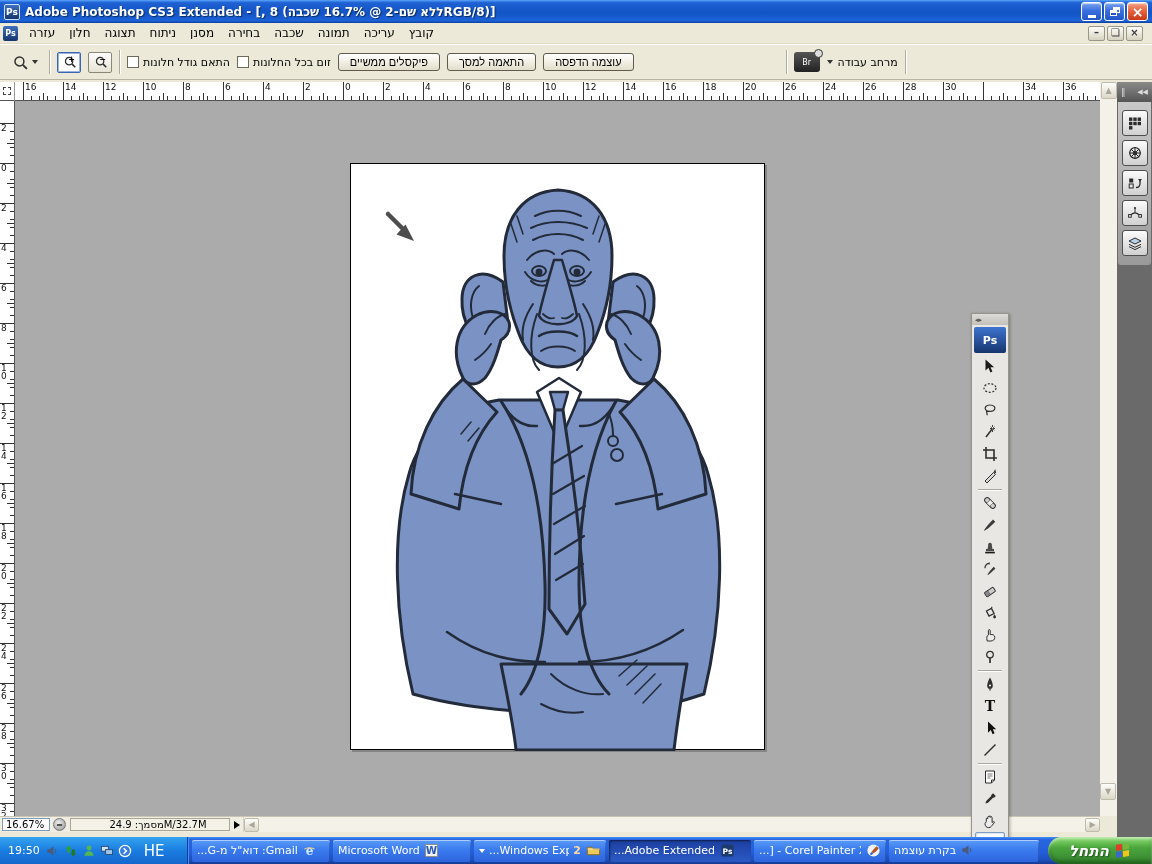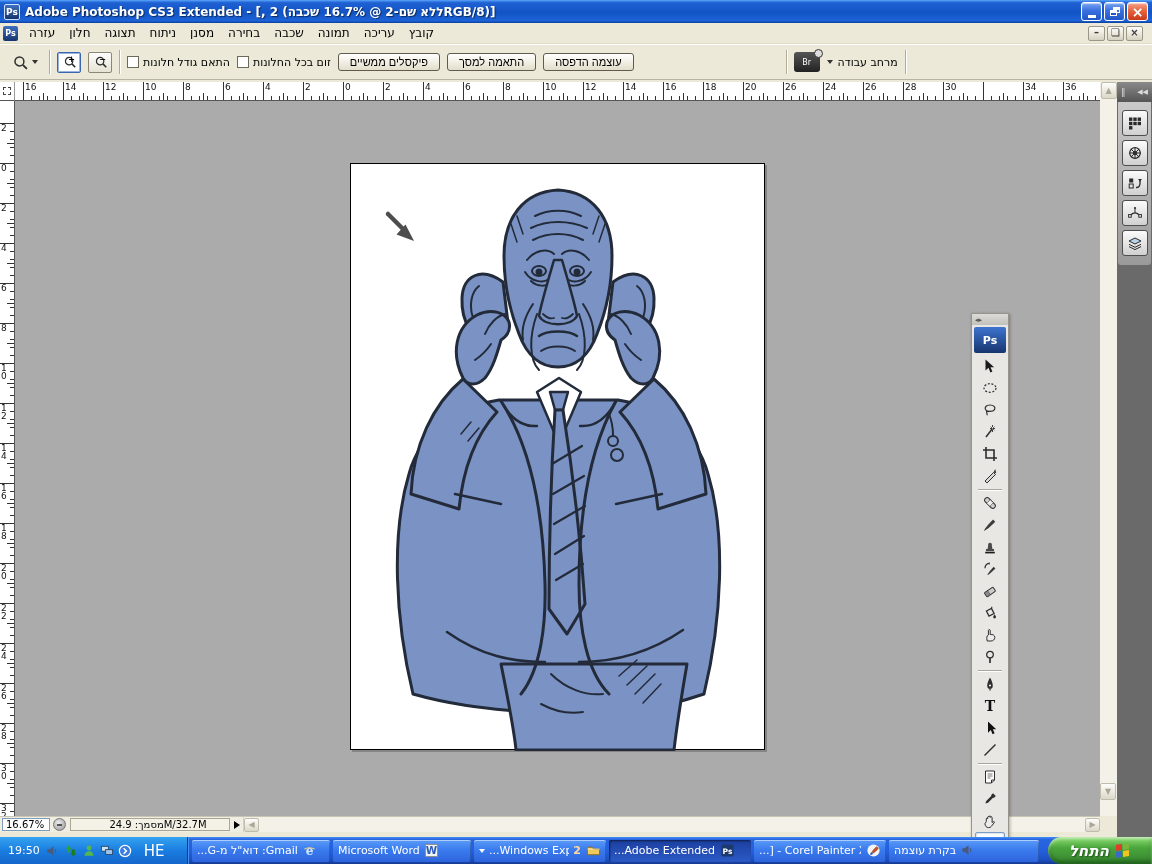--- a/index.html
+++ b/index.html
@@ -117,21 +117,21 @@
  box-shadow:inset 0 2px 3px rgba(255,255,255,.5),inset 0 -3px 4px rgba(0,40,0,.35);}
 .startbtn .lbl{color:#fff;font-size:15px;font-weight:bold;font-style:italic;text-shadow:1px 1px 2px rgba(0,0,0,.5);}
 svg{display:block;}
 </style>
 </head>
 <body>
 <div id="app">
 
   <div class="titlebar">
     <div class="appicon">Ps</div>
-    <div class="title-text"><span dir="ltr" style="unicode-bidi: isolate;">Adobe Photoshop CS3 Extended - [, 2 (</span><span dir="rtl" style="unicode-bidi: isolate;">שכבה</span><span dir="ltr" style="unicode-bidi: isolate;"> 16.7% @ 2-</span><span dir="rtl" style="unicode-bidi: isolate;">ללא שם</span><span dir="ltr" style="unicode-bidi: isolate;">RGB/8)]</span></div>
+    <div class="title-text"><span dir="ltr" style="unicode-bidi: isolate;">Adobe Photoshop CS3 Extended - [, 8 (</span><span dir="rtl" style="unicode-bidi: isolate;">שכבה</span><span dir="ltr" style="unicode-bidi: isolate;"> 16.7% @ 2-</span><span dir="rtl" style="unicode-bidi: isolate;">ללא שם</span><span dir="ltr" style="unicode-bidi: isolate;">RGB/8)]</span></div>
     <div class="winbtns">
       <div class="winbtn">
           <span class="glyph-min"></span>
         </div>
       <div class="winbtn">
           <span class="glyph-restore">
             <i></i>
             <i></i>
           </span>
         </div>

